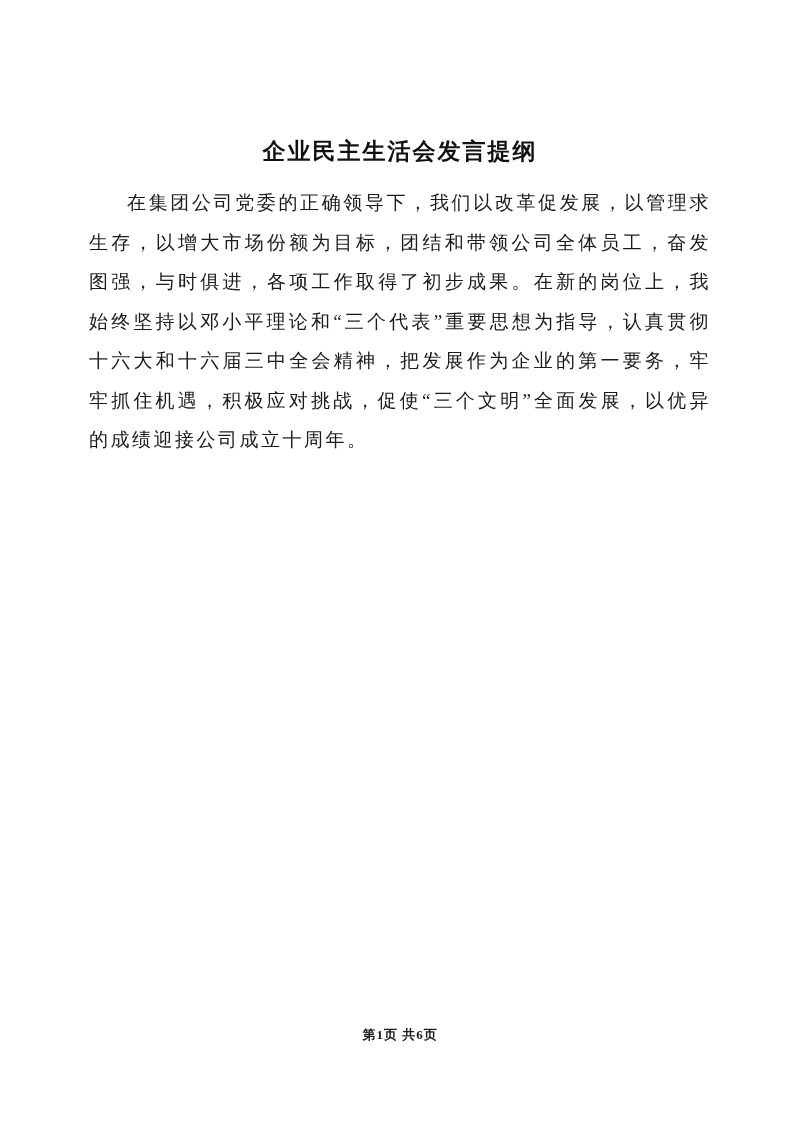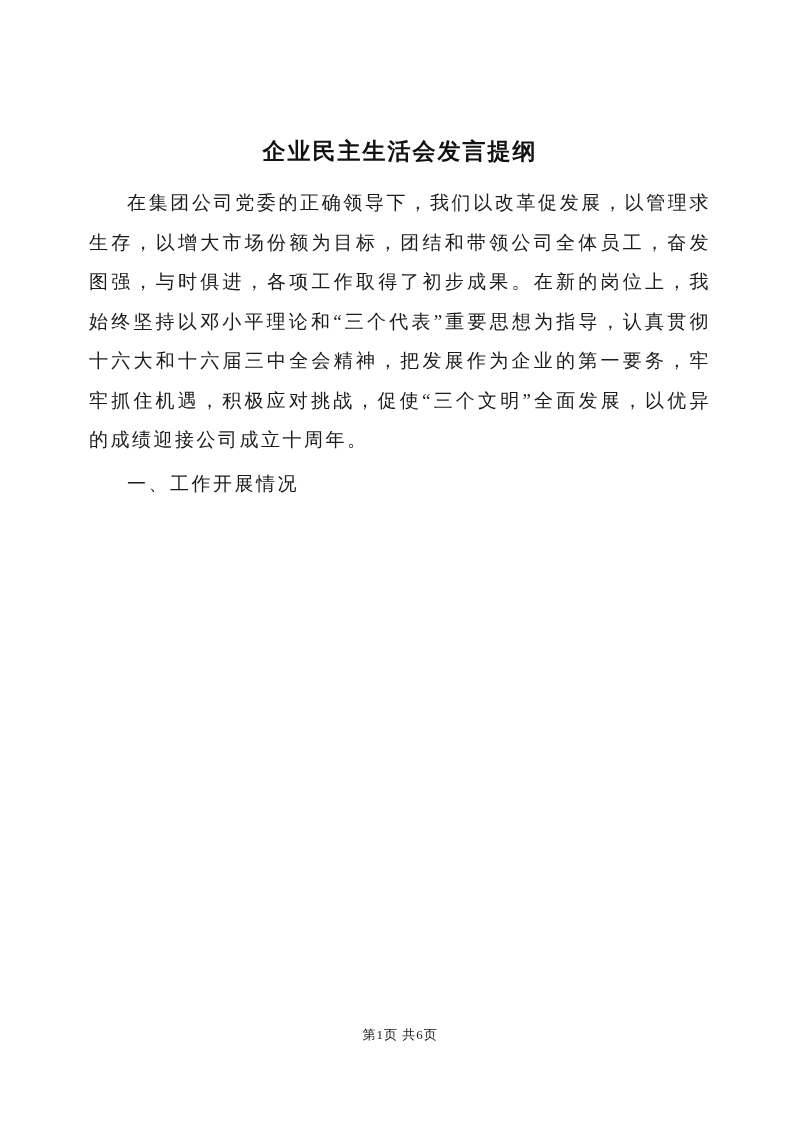--- a/index.html
+++ b/index.html
@@ -44,27 +44,27 @@
   }
   .footer {
     position: absolute;
     left: 0;
     top: 1026px;
     width: 100%;
     text-align: center;
     font-size: 13px;
     letter-spacing: 1px;
     color: #1a1a1a;
+    font-weight: bold;
   }
 </style>
 </head>
 <body>
 
 <div class="page">
   <div class="content">
     <h1 class="doc-title">企业民主生活会发言提纲</h1>
     <p class="para">在集团公司党委的正确领导下，我们以改革促发展，以管理求生存，以增大市场份额为目标，团结和带领公司全体员工，奋发图强，与时俱进，各项工作取得了初步成果。在新的岗位上，我始终坚持以邓小平理论和“三个代表”重要思想为指导，认真贯彻十六大和十六届三中全会精神，把发展作为企业的第一要务，牢牢抓住机遇，积极应对挑战，促使“三个文明”全面发展，以优异的成绩迎接公司成立十周年。</p>
-    <p class="para">一、工作开展情况</p>
   </div>
   <div class="footer">
     <span>第1页 共6页</span>
   </div>
 </div>
 
 </body></html>

